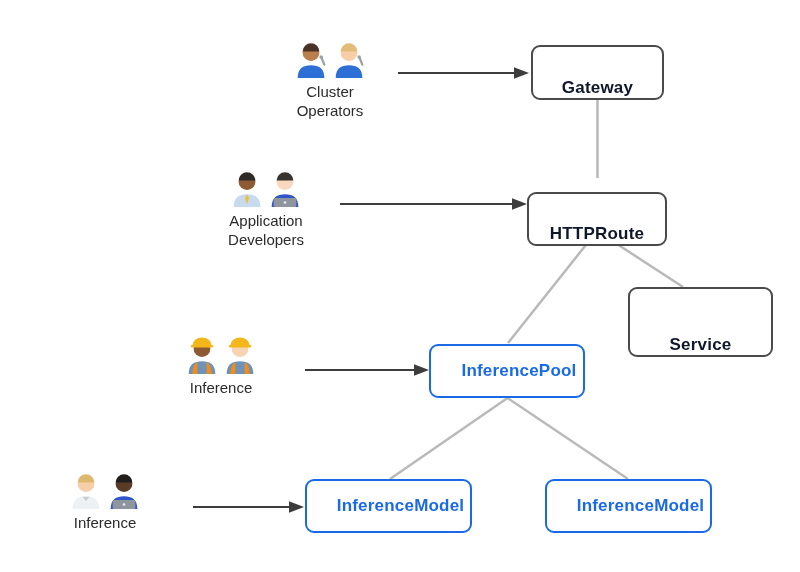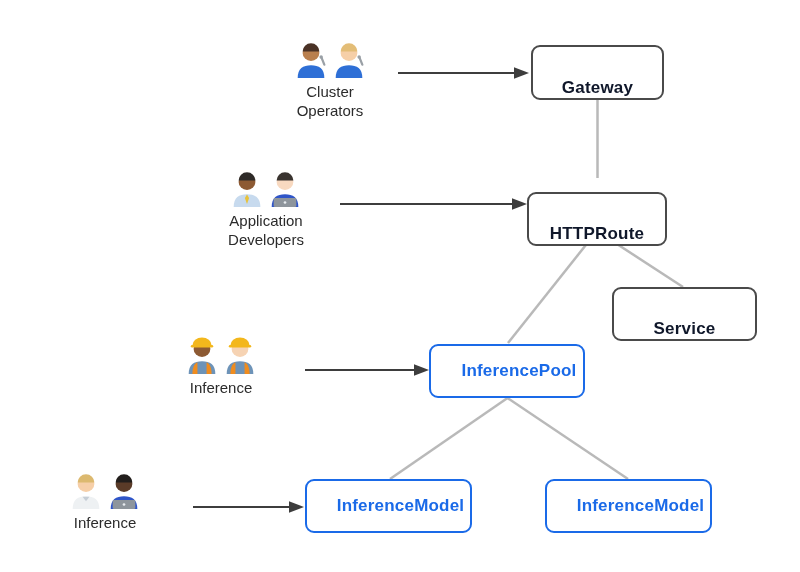--- a/index.html
+++ b/index.html
@@ -64,21 +64,21 @@
   </svg>
 
   <div class="node dark" style="left:531px; top:45px; width:133px; height:55px">
     <span>Gateway</span>
   </div>
 
   <div class="node dark" style="left:527px; top:192px; width:140px; height:54px">
     <span>HTTPRoute</span>
   </div>
 
-  <div class="node dark" style="left:612px; top:287px; width:145px; height:54px">
+  <div class="node dark" style="left:628px; top:287px; width:145px; height:70px">
     <span>Service</span>
   </div>
 
   <div class="node blue" style="left:429px; top:344px; width:156px; height:54px">
     <span>InferencePool</span>
   </div>
 
   <div class="node blue" style="left:305px; top:479px; width:167px; height:54px">
     <span>InferenceModel</span>
   </div>

